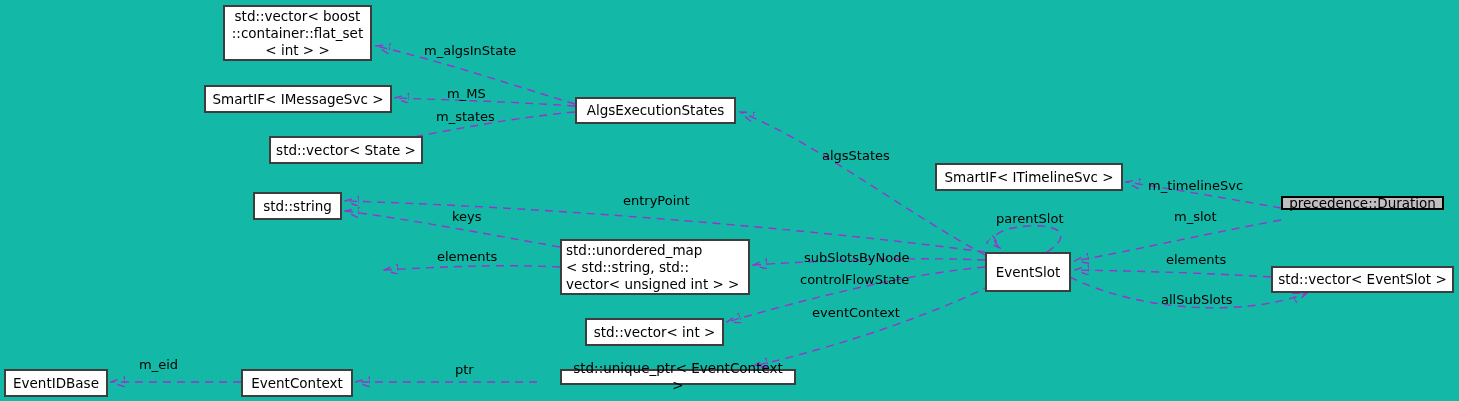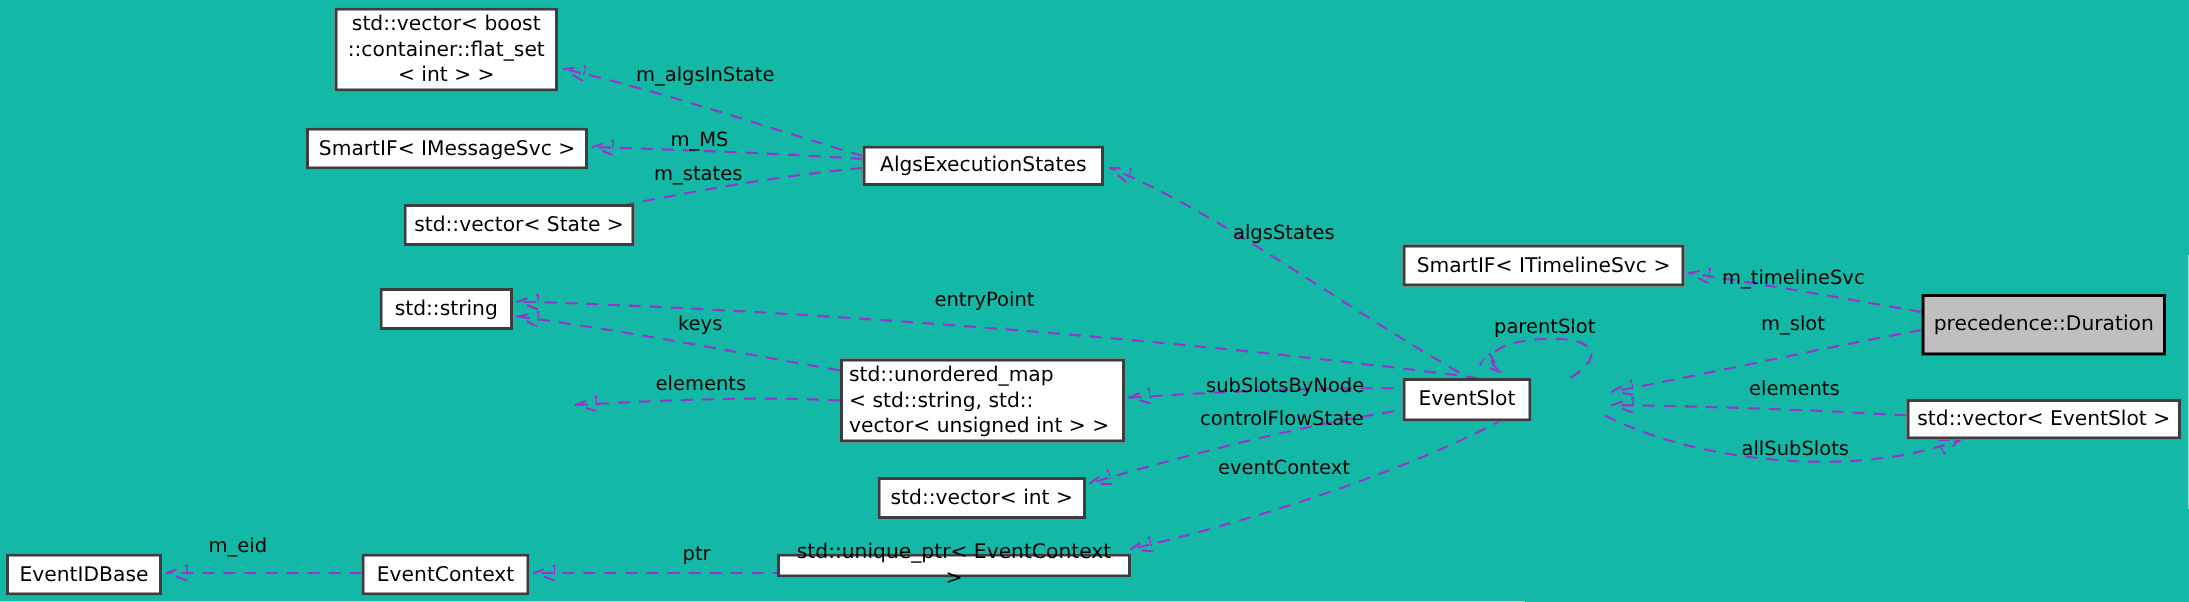--- a/index.html
+++ b/index.html
@@ -61,29 +61,29 @@
   </svg>
 
   <div class="node" style="left:223px;top:5px;width:149px;height:56px;">std::vector&lt; boost
 ::container::flat_set
 &lt; int &gt; &gt;</div>
   <div class="node" style="left:204px;top:85px;width:188px;height:28px;">SmartIF&lt; IMessageSvc &gt;</div>
   <div class="node" style="left:221px;top:136px;width:154px;height:28px;margin-left:48px;">std::vector&lt; State &gt;</div>
   <div class="node" style="left:253px;top:192px;width:89px;height:28px;">std::string</div>
   <div class="node" style="left:4px;top:369px;width:104px;height:28px;">EventIDBase</div>
   <div class="node" style="left:241px;top:369px;width:112px;height:28px;">EventContext</div>
-  <div class="node" style="left:518px;top:369px;width:236px;height:16px;">std::unique_ptr&lt; EventContext &gt;</div>
+  <div class="node" style="left:560px;top:369px;width:236px;height:16px;">std::unique_ptr&lt; EventContext &gt;</div>
   <div class="node" style="left:585px;top:318px;width:139px;height:28px;">std::vector&lt; int &gt;</div>
   <div class="node left" style="left:560px;top:239px;width:190px;height:56px;">std::unordered_map
 &lt; std::string, std::
 vector&lt; unsigned int &gt; &gt;</div>
   <div class="node" style="left:575px;top:97px;width:161px;height:27px;">AlgsExecutionStates</div>
   <div class="node" style="left:935px;top:163px;width:188px;height:28px;">SmartIF&lt; ITimelineSvc &gt;</div>
-  <div class="node" style="left:935px;top:252px;width:86px;height:29px;">EventSlot</div>
-  <div class="node highlight" style="left:1281px;top:196px;width:163px;height:41px;">precedence::Duration</div>
+  <div class="node" style="left:985px;top:252px;width:86px;height:40px;">EventSlot</div>
+  <div class="node highlight" style="left:1281px;top:196px;width:163px;height:14px;">precedence::Duration</div>
   <div class="node" style="left:1271px;top:266px;width:183px;height:27px;">std::vector&lt; EventSlot &gt;</div>
 
   <div class="elabel" style="left:424px;top:43px;">m_algsInState</div>
   <div class="elabel" style="left:447px;top:86px;">m_MS</div>
   <div class="elabel" style="left:436px;top:109px;">m_states</div>
   <div class="elabel" style="left:822px;top:104px;margin-top:44px;">algsStates</div>
   <div class="elabel" style="left:623px;top:193px;">entryPoint</div>
   <div class="elabel" style="left:452px;top:209px;">keys</div>
   <div class="elabel" style="left:437px;top:249px;">elements</div>
   <div class="elabel" style="left:804px;top:250px;">subSlotsByNode</div>

